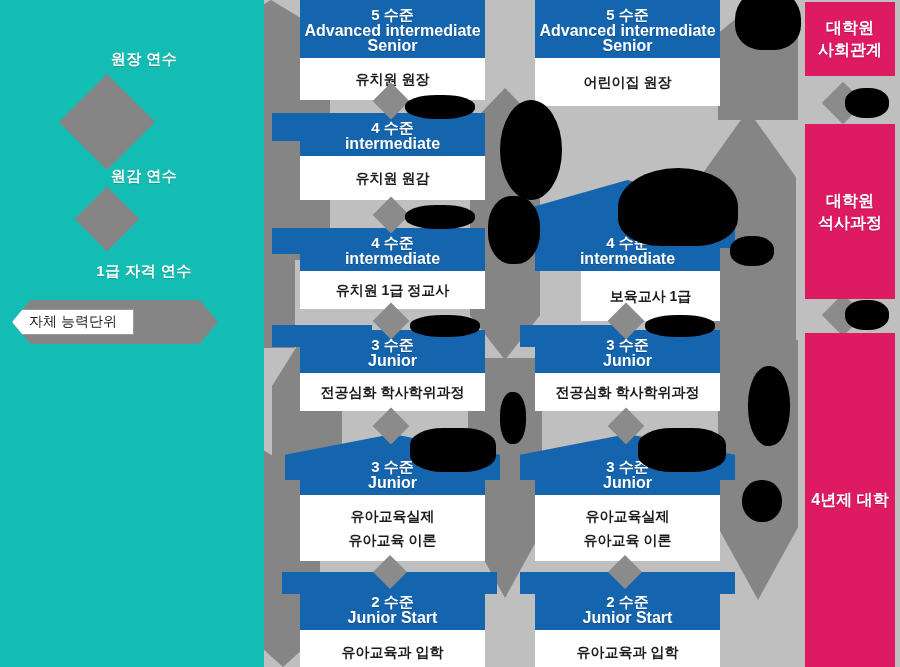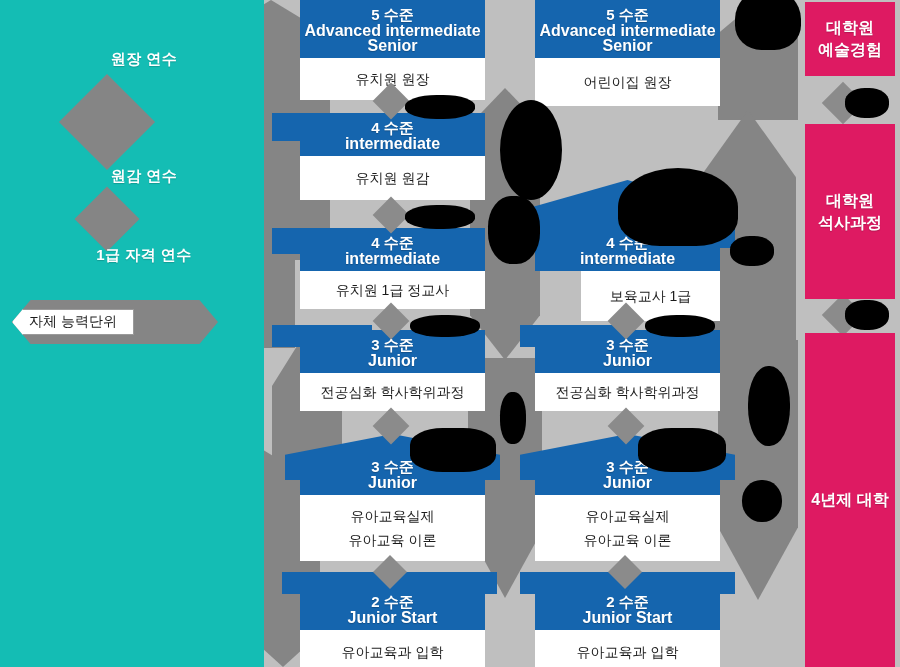--- a/index.html
+++ b/index.html
@@ -65,21 +65,21 @@
   .card .hdr .lv{
     font-size:15px;font-weight:bold;line-height:17px;
     text-shadow:0 1px 1px rgba(0,0,0,.22);
   }
   .card .hdr .en{
     font-size:16px;font-weight:bold;line-height:15px;
     text-shadow:0 1px 1px rgba(0,0,0,.22);
   }
   .card .body{
     background:#ffffff;color:#1b1b1b;text-align:center;
-    display:flex;flex-direction:column;align-items:center;justify-content:center;
+    display:flex;flex-direction:column;align-items:center;justify-content:center;font-weight:bold;
   }
   .card .body span{font-size:14px;line-height:24px;white-space:nowrap;}
 
   
   .wing{position:absolute;background:#1565ae;z-index:5;}
   .wing-up{
     position:absolute;background:#1565ae;z-index:5;
     clip-path:polygon(50% 0%,100% 45%,100% 100%,0% 100%,0% 45%);
   }
 
@@ -125,21 +125,21 @@
   <div class="arrow-dn" style="left:718px;top:340px;width:80px;height:260px;z-index:2;"></div>
 
   <div class="teal-panel">
 
     <div class="teal-title" style="top:50px;">원장 연수</div>
     <div class="tdiamond" style="left:73px;top:88px;width:68px;height:68px;"></div>
 
     <div class="teal-title" style="top:167px;">원감 연수</div>
     <div class="tdiamond" style="left:84px;top:196px;width:46px;height:46px;"></div>
 
-    <div class="teal-title" style="top:246px;">1급 자격 연수</div>
+    <div class="teal-title" style="top:262px;">1급 자격 연수</div>
 
     <div class="hexbar">
       <span class="inner">자체 능력단위</span>
     </div>
 
   </div>
 
   <div class="wing" style="left:272px;top:113px;width:100px;height:28px;"></div>
   <div class="wing" style="left:272px;top:228px;width:100px;height:26px;"></div>
   <div class="wing-up" style="left:285px;top:434px;width:215px;height:46px;"></div>
@@ -269,21 +269,21 @@
       <span>유아교육과 입학</span>
     </div>
   </div>
 
   <div class="gd" style="left:828px;top:88px;width:30px;height:30px;z-index:5;"></div>
   <div class="gd" style="left:828px;top:300px;width:30px;height:30px;z-index:5;"></div>
 
   <div class="mag" style="left:805px;top:2px;width:90px;height:74px;">
     <div>
       <div>대학원</div>
-      <div>예술경험</div>
+      <div>사회관계</div>
     </div>
   </div>
 
   <div class="mag" style="left:805px;top:124px;width:90px;height:175px;">
     <div>
       <div>대학원</div>
       <div>석사과정</div>
     </div>
   </div>
 

